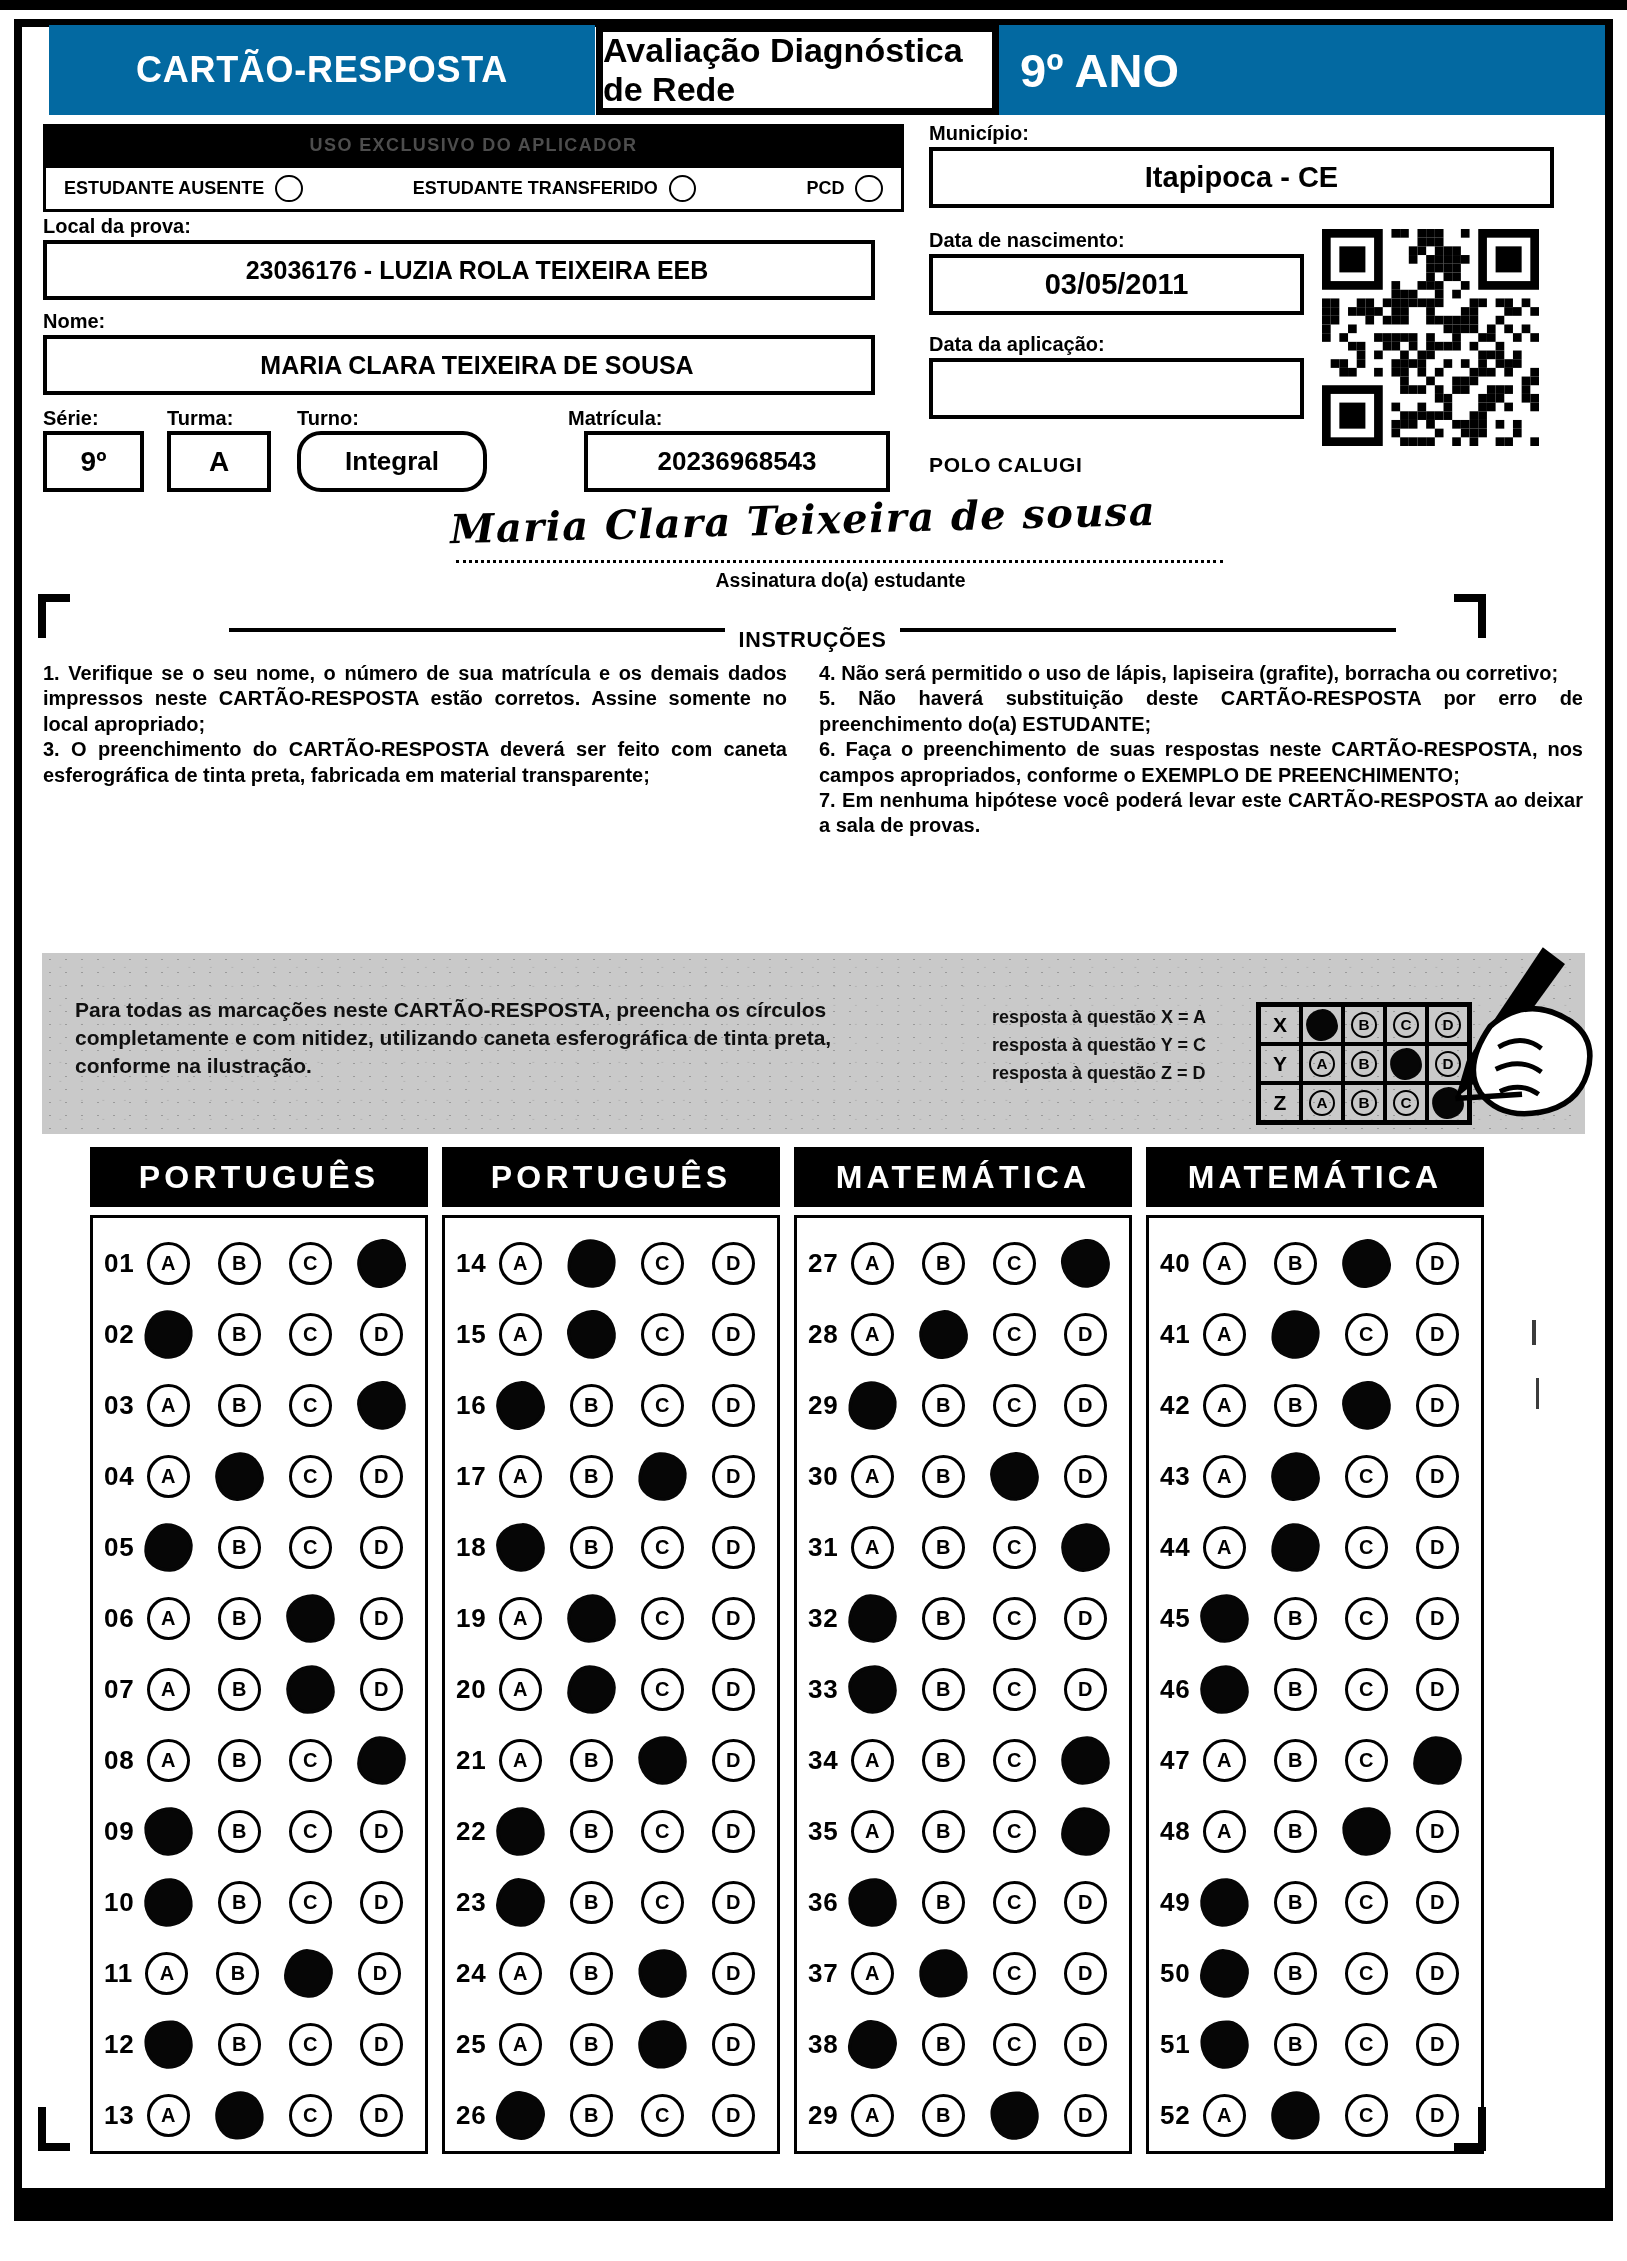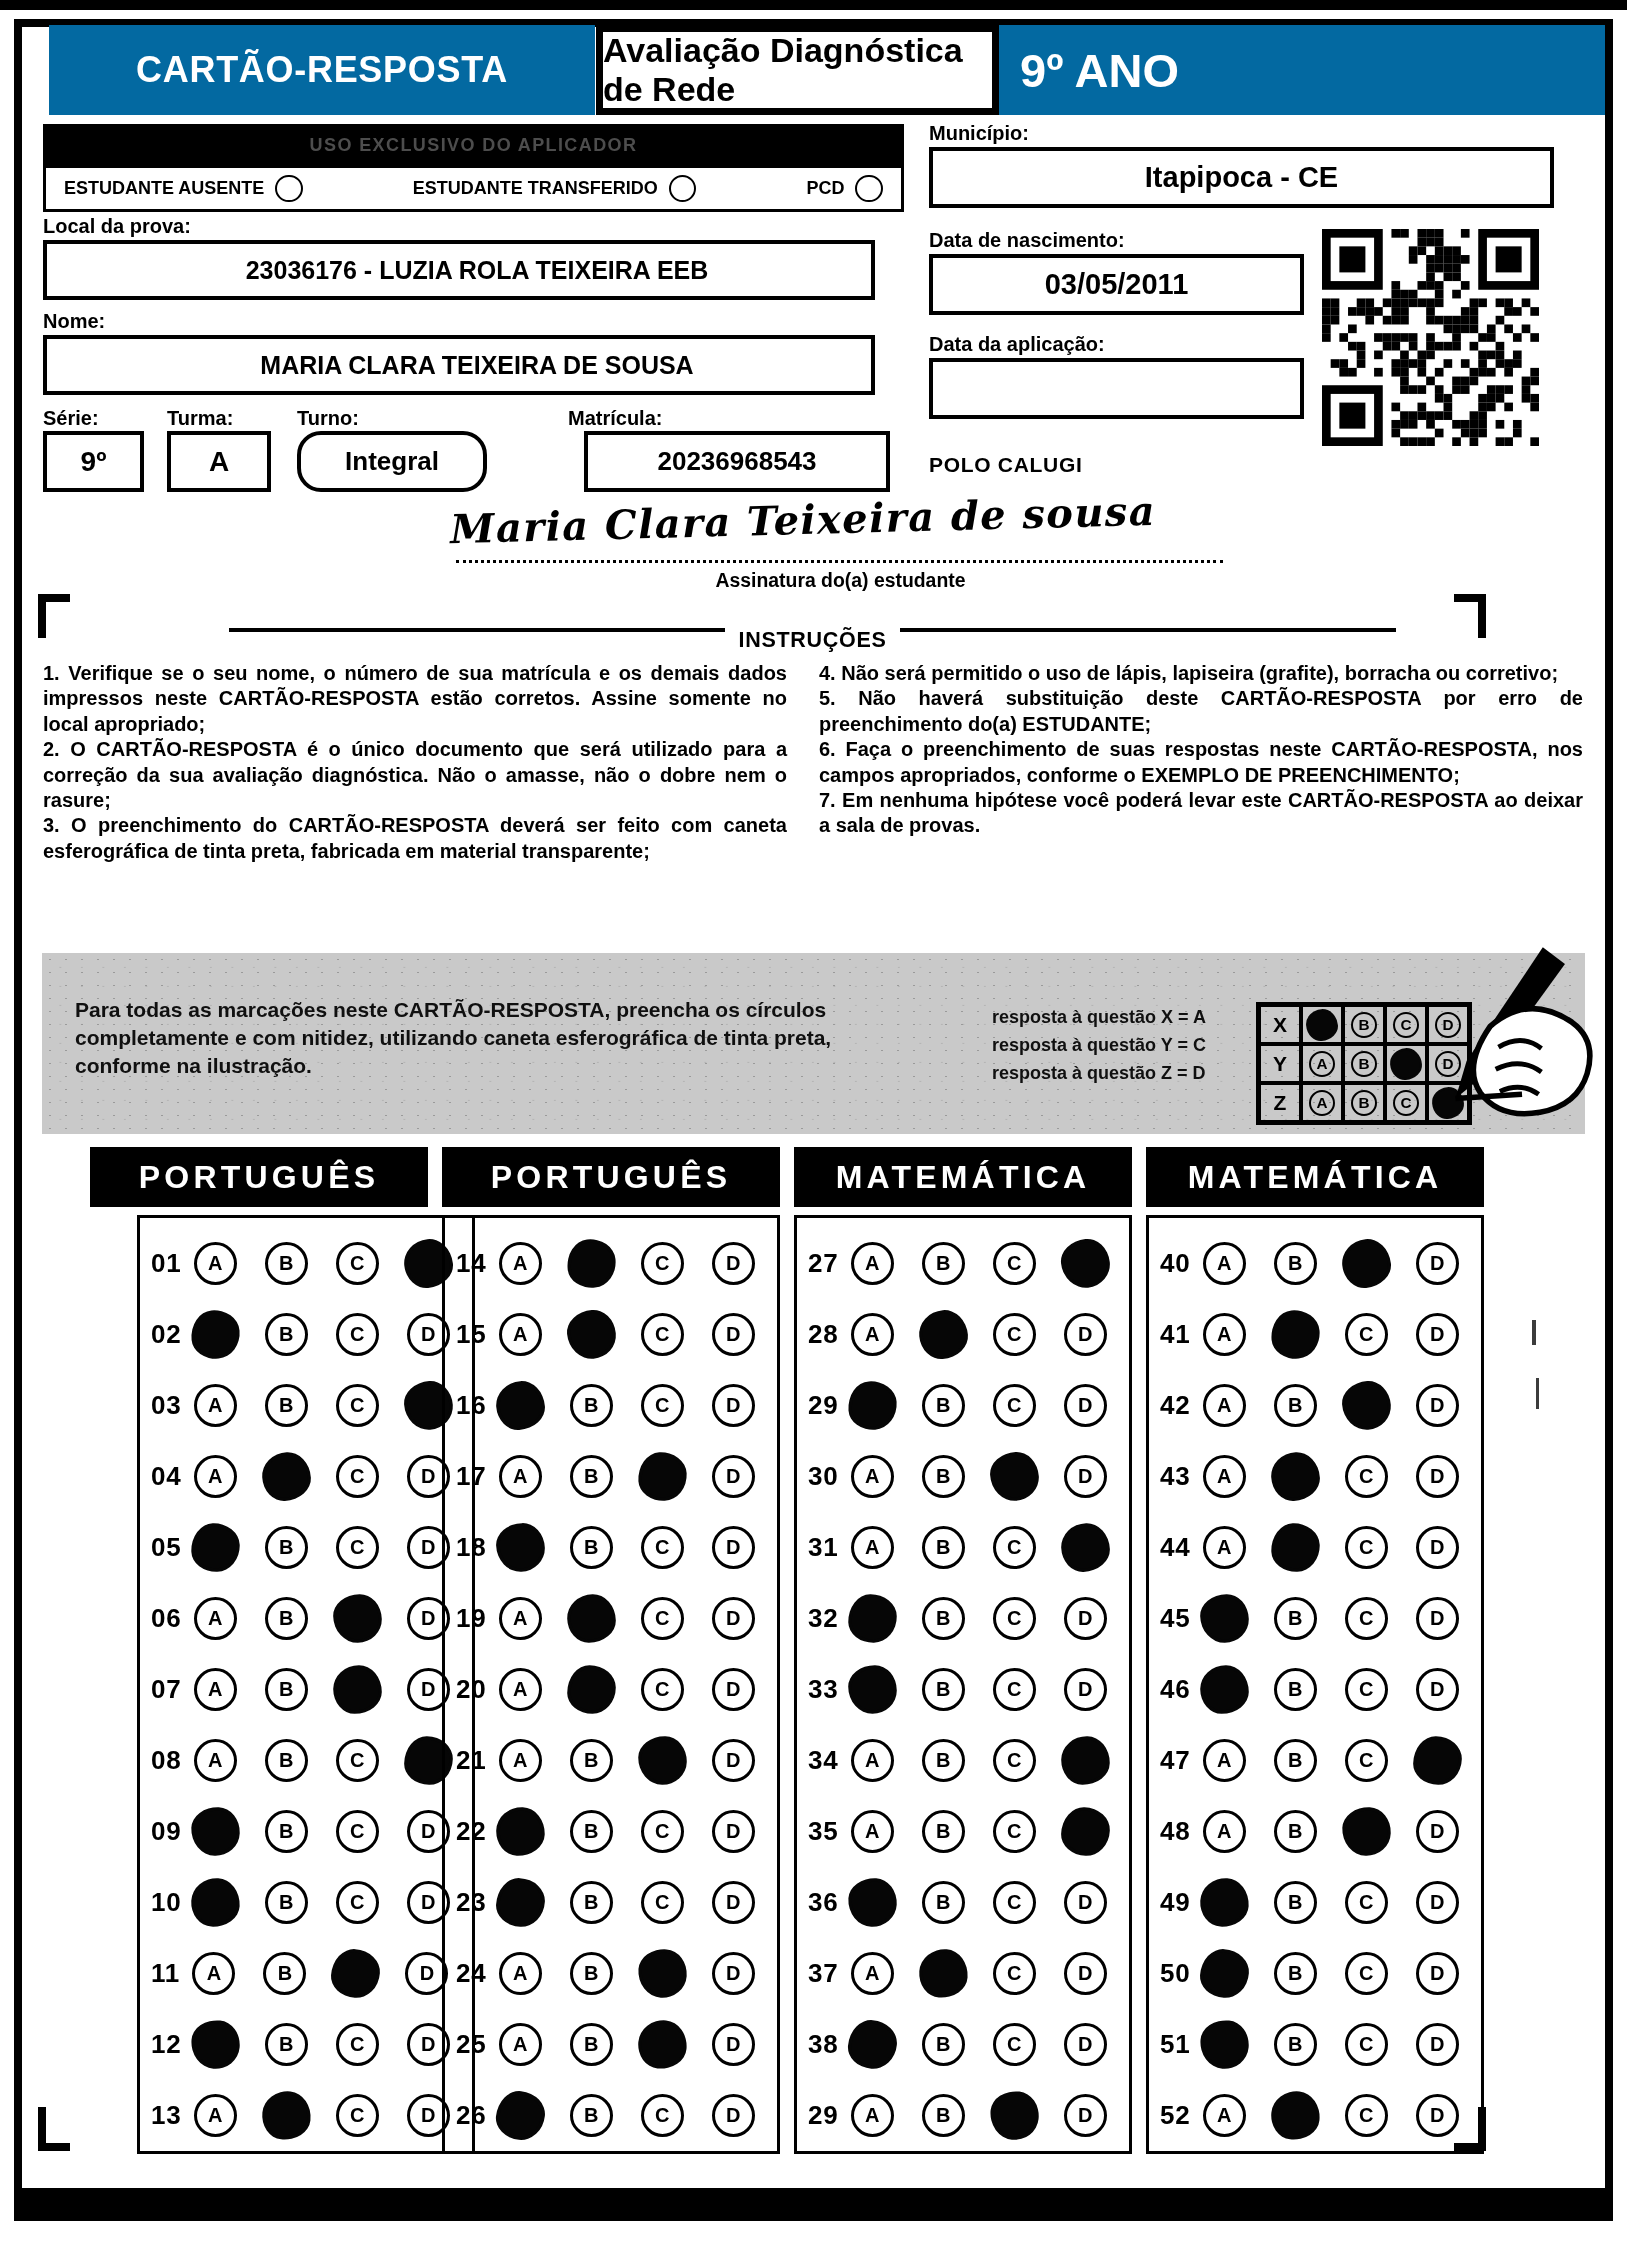--- a/index.html
+++ b/index.html
@@ -365,21 +365,20 @@
 <div class="abs corner bl" style="left:38px;top:2107px;"></div>
 <div class="abs corner br" style="left:1454px;top:2107px;"></div>
 
 <div class="abs instr-title-row">
   <div class="hr"></div>
   <span class="instr-title">INSTRUÇÕES</span>
   <div class="hr"></div>
 </div>
 <div class="abs instr-col" style="left:43px;top:661px;width:744px;">
     <p class="instr">1. Verifique se o seu nome, o número de sua matrícula e os demais dados impressos neste CARTÃO-RESPOSTA estão corretos. Assine somente no local apropriado;</p>
-    <p class="instr">2. O CARTÃO-RESPOSTA é o único documento que será utilizado para a correção da sua avaliação diagnóstica. Não o amasse, não o dobre nem o rasure;</p>
     <p class="instr">3. O preenchimento do CARTÃO-RESPOSTA deverá ser feito com caneta esferográfica de tinta preta, fabricada em material transparente;</p>
   </div>
 <div class="abs instr-col" style="left:819px;top:661px;width:764px;">
     <p class="instr">4. Não será permitido o uso de lápis, lapiseira (grafite), borracha ou corretivo;</p>
     <p class="instr">5. Não haverá substituição deste CARTÃO-RESPOSTA por erro de preenchimento do(a) ESTUDANTE;</p>
     <p class="instr">6. Faça o preenchimento de suas respostas neste CARTÃO-RESPOSTA, nos campos apropriados, conforme o EXEMPLO DE PREENCHIMENTO;</p>
     <p class="instr">7. Em nenhuma hipótese você poderá levar este CARTÃO-RESPOSTA ao deixar a sala de provas.</p>
   </div>
 
 <div class="abs gray-box">
@@ -440,21 +439,21 @@
     <polygon points="196,6 228,30 112,190 86,170" fill="#000"></polygon>
     <polygon points="86,170 112,190 70,224" fill="#000"></polygon>
     <path d="M120,120 q55,-48 118,-6 q36,26 22,74 q-14,46 -68,56 q-58,10 -86,-28 q-26,-38 14,-96z" fill="#fff" stroke="#000" stroke-width="8"></path>
     <path d="M132,150 q34,-20 62,2 M128,182 q36,-18 66,4 M134,214 q30,-14 56,4" fill="none" stroke="#000" stroke-width="7"></path>
     <path d="M70,224 l96,-6" fill="none" stroke="#000" stroke-width="8"></path>
   </svg>
 </div>
 
 <div>
     <div class="ans-header" style="left: 90px;">PORTUGUÊS</div>
-    <div class="ans-box" style="left: 90px; margin-left: 47px;">
+    <div class="ans-box" style="left: 90px;">
       <div class="ans-row">
         <span class="ans-num">01</span>
         <span class="bubble">A</span>
         <span class="bubble">B</span>
         <span class="bubble">C</span>
         <span class="bubble filled f0" style="transform: scale(1.13) rotate(-6deg);"></span>
       </div>
       <div class="ans-row">
         <span class="ans-num">02</span>
         <span class="bubble filled f1" style="transform: scale(1.13) rotate(-5deg);"></span>

